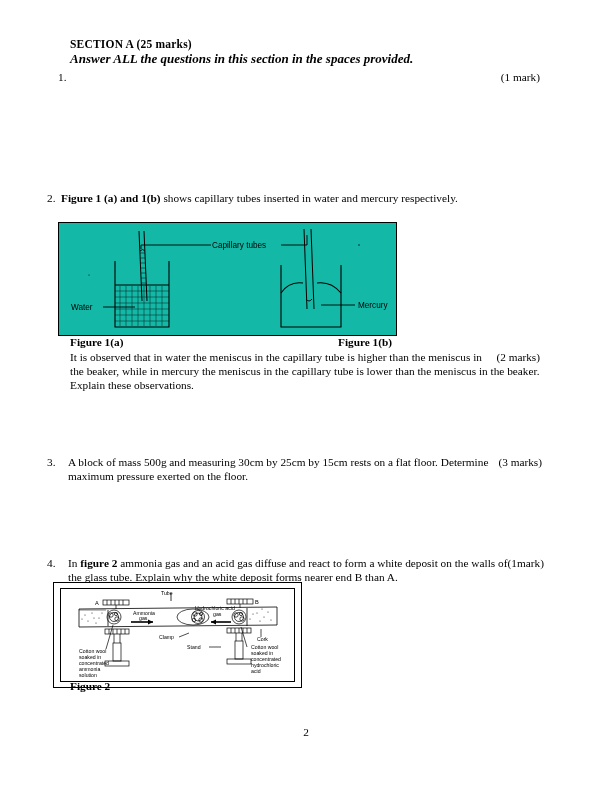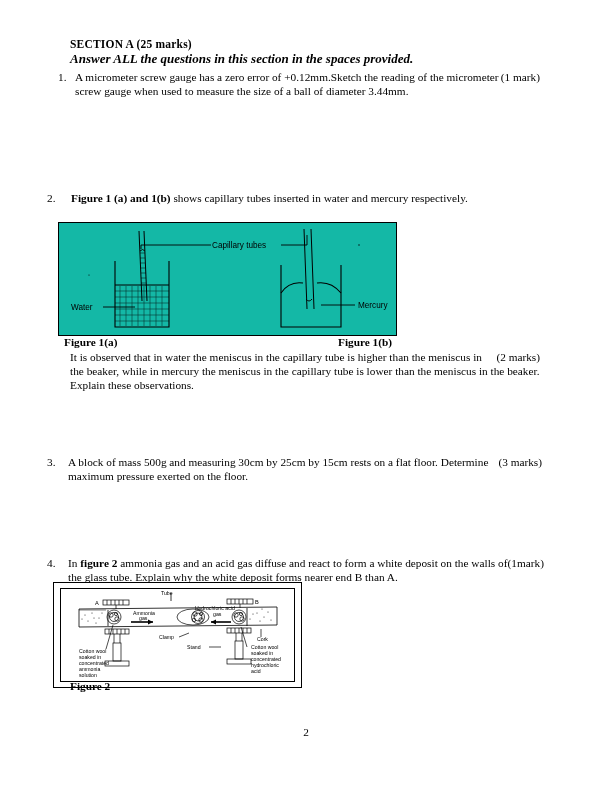--- a/index.html
+++ b/index.html
@@ -23,21 +23,21 @@
 
   .marks { float:right; }
   b.inl { font-weight:bold; }
 
   
   .fig1-box {
     position:absolute; left:58px; top:222px; width:337px; height:112px;
     border:1.3px solid #000; background:#14b8a6;
   }
   .fig1-cap { position:absolute; top:336px; font-weight:bold; font-size:11.3px; }
-  .cap-a { left:64px; }
+  .cap-a { left:70px; }
   .cap-b { left:338px;text-align:right; }
 
   .fig1-svg { position:absolute; left:0; top:0; }
 
   
   .fig2-outer {
     position:absolute; left:53px; top:582px; width:247px; height:104px;
     border:1.2px solid #000; background:#fff;
   }
   .fig2-inner {
@@ -57,27 +57,26 @@
 
   <div class="head-block">
     <div class="sec-title">SECTION A (25 marks)</div>
     <div class="sec-sub">Answer ALL the questions in this section in the spaces provided.</div>
   </div>
 
   <div class="q" style="left:58px; top:70px; width:482px;">
     <span class="num">1.</span>
     <span class="body">
       <span class="marks">(1 mark)</span>
-      <span>A micrometer screw gauge has a zero error of +0.12mm.Sketch the reading of the micrometer screw gauge when used to measure the size of a ball of diameter 3.44mm.</span>
     </span>
   </div>
 
   <div class="q" style="left:47px; top:191px; width:495px;">
     <span class="num">2.</span>
-    <span class="body" style="margin-left:24px;">
+    <span class="body" style="margin-left:14px;">
       <b class="inl">Figure 1 (a) and 1(b)</b><span> shows capillary tubes inserted in water and mercury respectively.</span>
     </span>
   </div>
 
   <div class="fig1-box">
     <svg class="fig1-svg" width="335" height="110" viewBox="0 0 335 110">
       <g fill="none" stroke="#000" stroke-width="1">
 
         <path d="M56,38 L56,104 L110,104 L110,38" stroke-width="1.1"></path>
 

